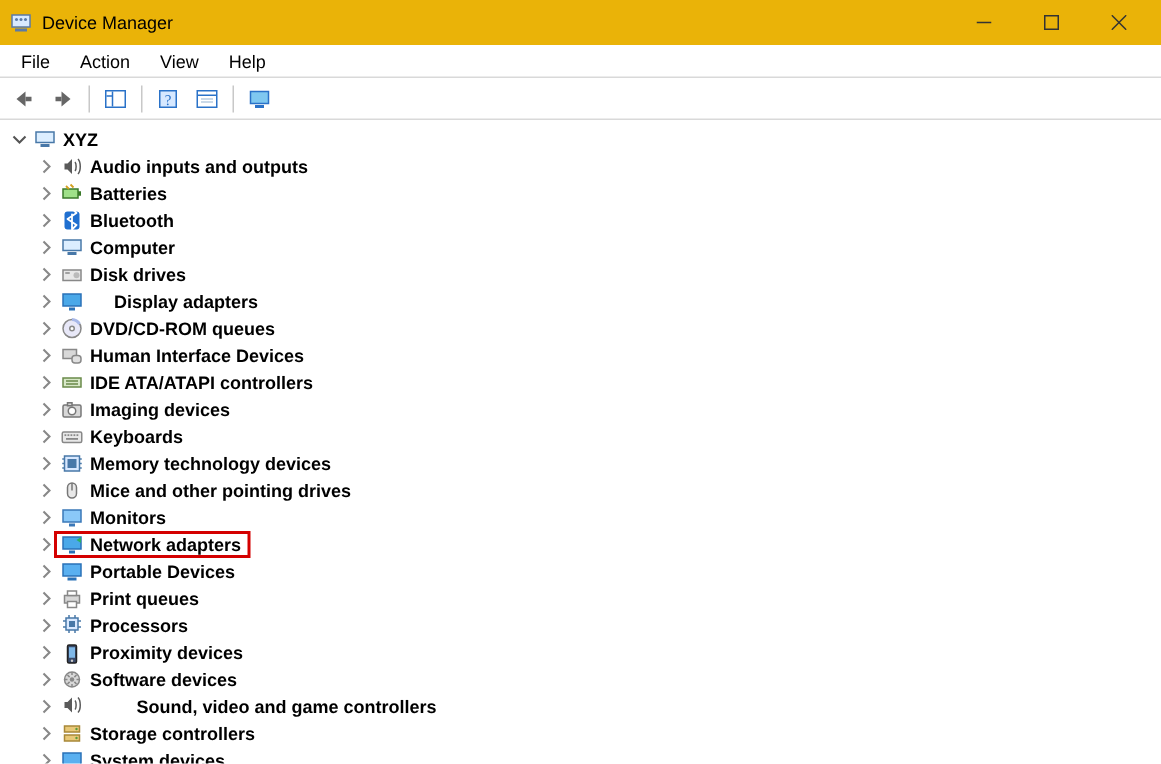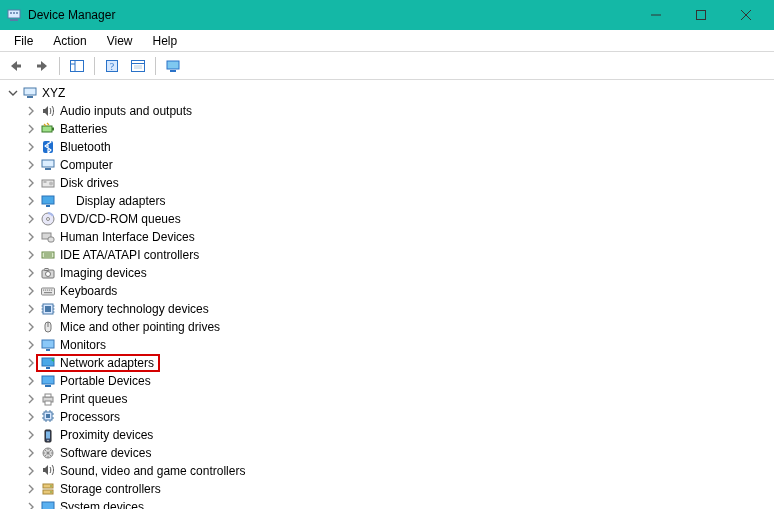--- a/index.html
+++ b/index.html
@@ -11,21 +11,21 @@
     color: #000;
     width: 774px;
     height: 509px;
     overflow: hidden;
   }
   .titlebar {
     height: 30px;
     display: flex;
     align-items: center;
     padding: 0 6px;
-    background: #14b8a6;
+    background: #eab308;
   }
   .titlebar .app-icon {
     width: 16px; height: 16px;
     margin-right: 6px;
     display:inline-flex;align-items:center;justify-content:center;
   }
   .titlebar .title { flex: 0 0 auto; font-size: 12px; }
   .titlebar .spacer { flex: 1; }
   .win-btn {
     width: 45px; height: 30px;
@@ -65,20 +65,21 @@
   .tree {
     padding: 4px 0 0 4px;
     line-height: 18px;
     user-select: none;
   }
   .row {
     display: flex;
     align-items: center;
     height: 18px;
     white-space: nowrap;
+    font-weight: bold;
   }
   .tw { 
     width: 14px; height: 14px;
     display: inline-flex; align-items:center; justify-content:center;
     color: #666;
     font-size: 10px;
     margin-right: 0px;
   }
   .indent { display:inline-block; }
   .ind0 { width: 2px; }
@@ -567,21 +568,21 @@
           <span class="label">Software devices</span>
         </span>
       </div>
       <div class="row">
         <span class="indent ind1"></span>
         <span class="tw">
           <svg width="10" height="10" viewBox="0 0 10 10">
             <path d="M3 1 L7 5 L3 9" fill="none" stroke="#888" stroke-width="1.4"></path>
           </svg>
         </span>
-        <span style="display: inline-flex; align-items: flex-start; height: 18px;">
+        <span style="display: inline-flex; align-items: flex-start; height: 18px; gap: 31px;">
           <span class="node-icon">
             <svg viewBox="0 0 16 16">
               <path d="M3 6h2l3-3v10l-3-3H3z" fill="#5a5a5a"></path>
               <path d="M10 5c1 1 1 5 0 6" fill="none" stroke="#5a5a5a"></path>
               <path d="M12 3c2 2 2 8 0 10" fill="none" stroke="#5a5a5a"></path>
             </svg>
           </span>
           <span class="label">Sound, video and game controllers</span>
         </span>
       </div>

